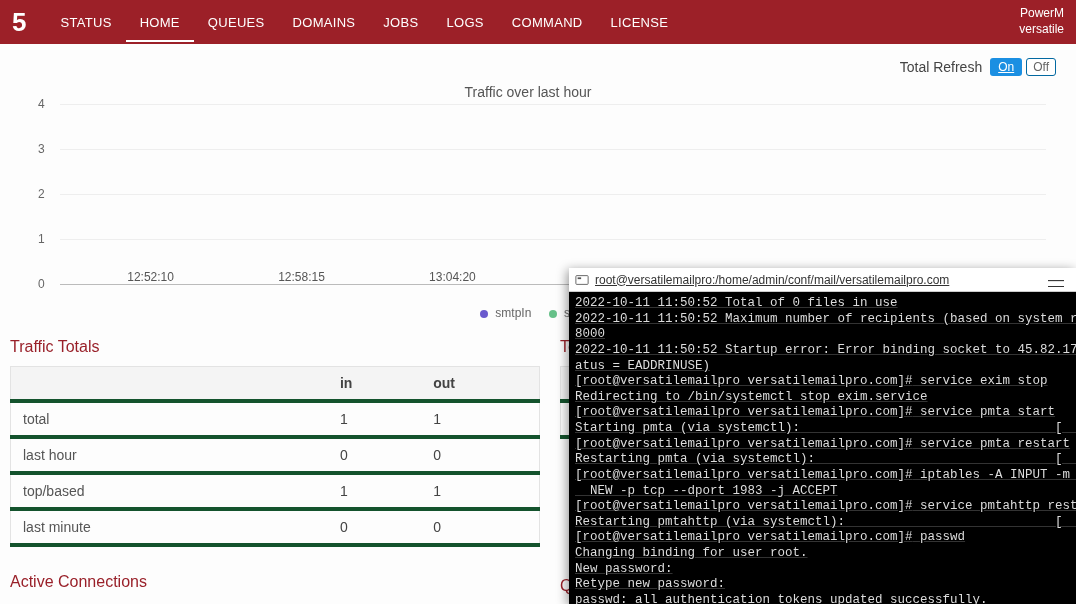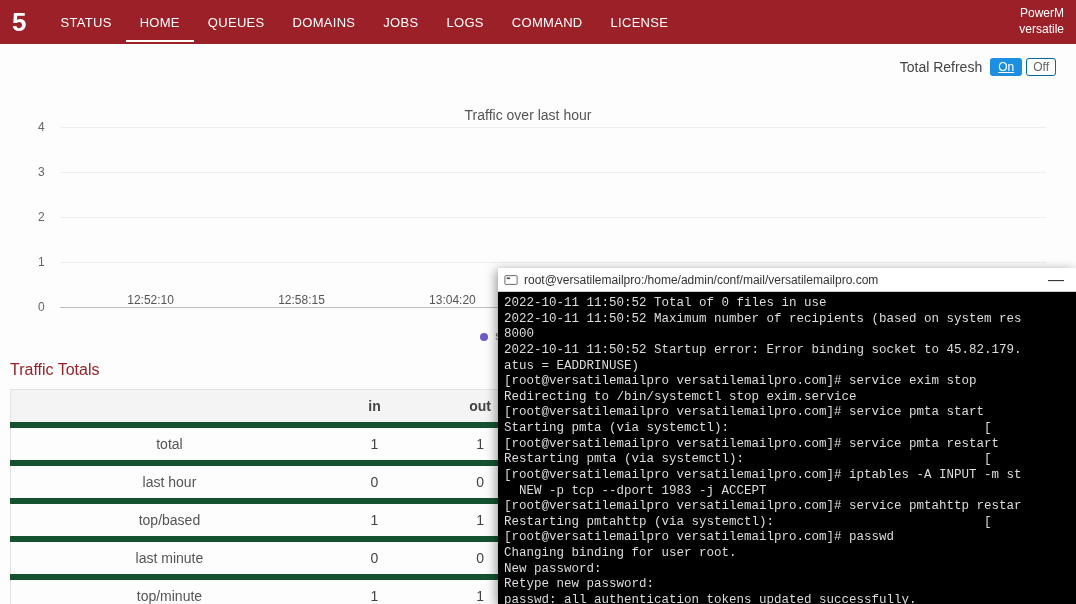--- a/index.html
+++ b/index.html
@@ -8,38 +8,38 @@
   .logo { color: #fff; font-size: 26px; font-weight: 800; margin-right: 20px; }
   .nav { display: flex; gap: 0; }
   .nav-item { color: #fff; font-size: 13px; padding: 12px 14px; cursor: pointer; letter-spacing: 0.3px; }
   .nav-item.active { border-bottom: 2px solid #fff; padding-bottom: 10px; }
   .brand { margin-left: auto; color: #fff; font-size: 12px; text-align: right; line-height: 1.3; }
   .subbar { display: flex; justify-content: flex-end; align-items: center; padding: 14px 20px 8px 20px; font-size: 14px; color: #444; }
   .toggle-on { background: #1b8fe2; color: #fff; border-radius: 3px; padding: 2px 8px; font-size: 12px; margin-left: 8px; cursor: pointer; text-decoration: underline; }
   .toggle-off { border: 1px solid #0369a1; color: #666; border-radius: 3px; padding: 1px 6px; font-size: 12px; margin-left: 4px; cursor: pointer; background: #fff; }
   .main-col { padding: 0 10px; }
   .chart-block { position: relative; margin-right: 20px; }
-  .chart-title { text-align: center; color: #555; font-size: 14px; padding-bottom: 4px; margin-top: 23px; }
+  .chart-title { text-align: center; color: #555; font-size: 14px; padding-bottom: 4px; }
   .chart-area { position: relative; height: 180px; margin-left: 50px; }
   .y-tick { position: absolute; left: -22px; font-size: 12px; color: #666; transform: translateY(-50%); }
   .y-tick-line { position: absolute; left: 0; right: 0; height: 0; border-top: 1px solid #eee; }
   .x-ticks { position: absolute; left: 50px; right: 0; top: 186px; }
   .x-tick { position: absolute; font-size: 12px; color: #555; transform: translateX(-50%); }
   .legend { text-align: center; font-size: 12px; color: #666; margin-top: 22px; }
   .lg-dot { display: inline-block; width: 8px; height: 8px; border-radius: 50%; margin: 0 4px; vertical-align: middle; }
   .content-row { display: flex; padding: 0 10px; margin-top: 10px; gap: 20px; }
   .col-left { flex: 0 0 530px; }
   .col-right { flex: 1; min-width: 0; }
   .section-title { color: #992029; font-size: 16px; padding: 8px 0 10px 0; }
   table.data { width: 100%; border-collapse: collapse; font-size: 14px; color: #444; border: 1px solid #e3e3e3; }
-  table.data th, table.data td { border-bottom: 6px solid #14532d; padding: 8px 12px; text-align: center; }
+  table.data th, table.data td { border-bottom: 4px solid #14532d; padding: 8px 12px; text-align: left; }
   table.data th { background: #f4f4f4; font-weight: 600; color: #444; }
   table.data td.lbl { color: #555; margin-left: 44px; }
-  .terminal-window { position: absolute; right: 0; top: 268px; width: 578px; height: 336px;
-    box-shadow: -2px 2px 10px rgba(0,0,0,.4); background: #000; }
+  .terminal-window { position: absolute; right: 0; top: 268px; width: 507px; height: 336px;
+    box-shadow: -2px 2px 10px rgba(0,0,0,.4); background: #000; text-decoration: underline; }
   .term-title { height: 24px; background: #fff; border-bottom: 1px solid #ccc; display: flex; align-items: center;
     font-size: 12px; color: #333; padding: 0 6px; }
   .term-icon { width: 14px; height: 14px; margin-right: 6px; display: inline-flex; }
   .term-min { margin-left: auto; font-size: 16px; color: #333; padding: 0 6px; cursor: pointer; }
   .term-body { font-family: "Consolas", "Courier New", monospace; font-size: 12.5px; color: #dcdcdc;
     padding: 4px 6px; line-height: 1.25; white-space: pre; overflow: hidden; }
 </style>
 </head>
 <body>
 
@@ -123,25 +123,20 @@
         <tr>
             <td class="lbl">top/based</td>
             <td>1</td>
             <td>1</td>
           </tr>
         <tr>
             <td class="lbl">last minute</td>
             <td>0</td>
             <td>0</td>
           </tr>
-        <tr>
-            <td class="lbl">top/minute</td>
-            <td>1</td>
-            <td>1</td>
-          </tr>
       </tbody>
     </table>
 
     <div class="section-title" style="margin-top:18px">Active Connections</div>
 
   </div>
 
   <div class="col-right">
     <div class="section-title">To</div>
     <table class="data">

